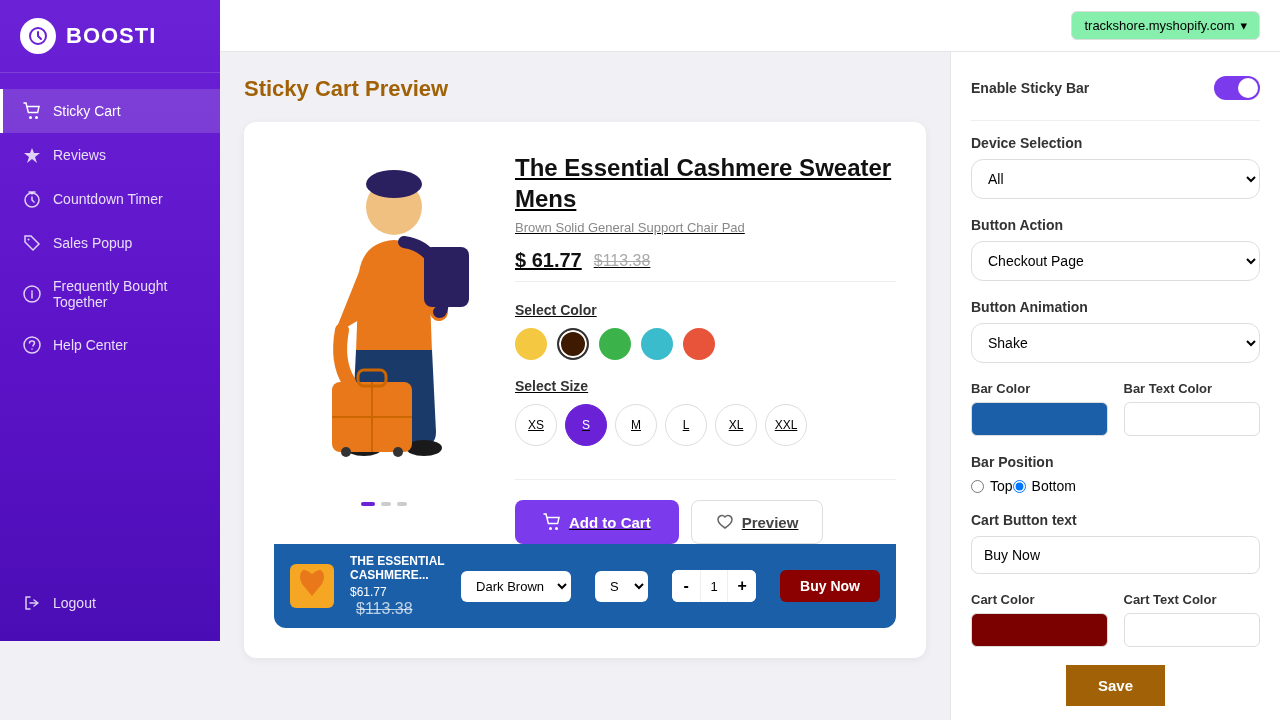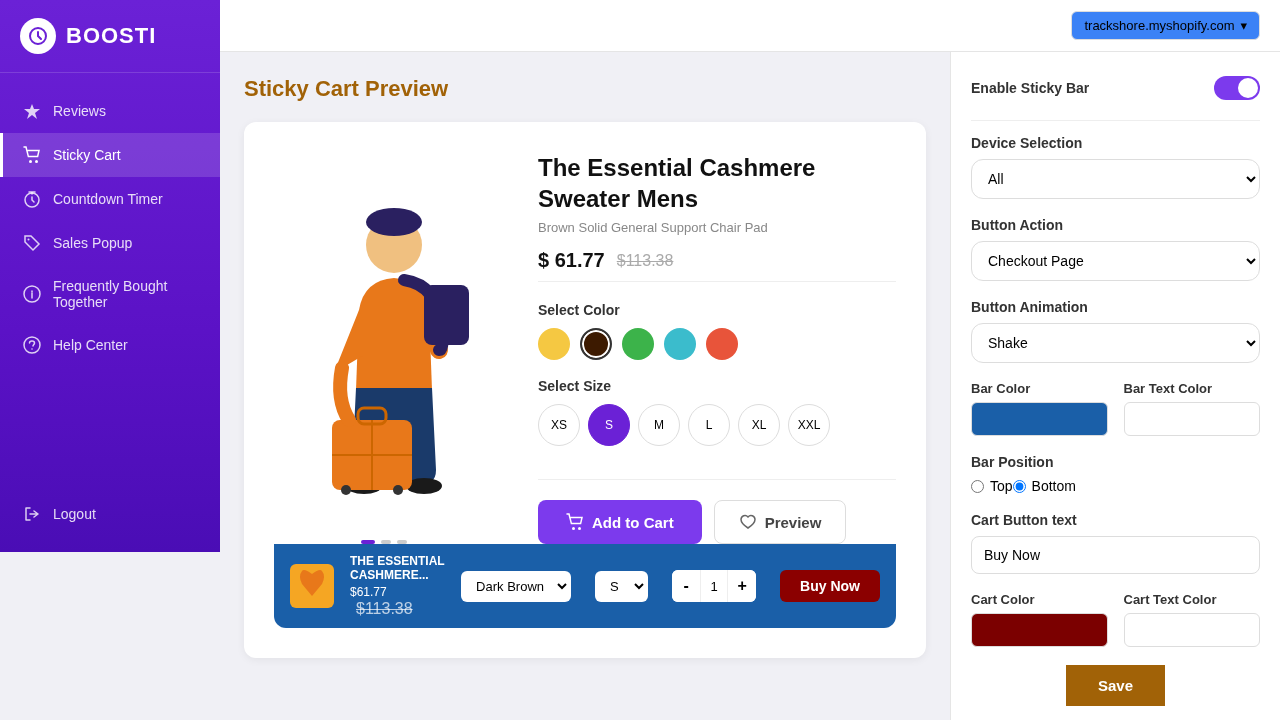--- a/index.html
+++ b/index.html
@@ -6,21 +6,21 @@
     body { font-family: -apple-system, BlinkMacSystemFont, 'Segoe UI', sans-serif; background: #f0f0f5; display: flex; height: 720px; overflow: hidden; }
 
     
     .sidebar {
       width: 220px;
       background: linear-gradient(180deg, #6b21d6 0%, #5b12c6 60%, #4a0db5 100%);
       display: flex;
       flex-direction: column;
       padding: 0;
       flex-shrink: 0;
-      height: 552px;
+      height: 641px;
     }
     .sidebar-logo {
       display: flex;
       align-items: center;
       gap: 10px;
       padding: 18px 20px;
       border-bottom: 1px solid rgba(255,255,255,0.15);
     }
     .logo-icon {
       width: 36px; height: 36px;
@@ -60,21 +60,21 @@
       background: white;
       height: 52px;
       display: flex;
       align-items: center;
       justify-content: flex-end;
       padding: 0 20px;
       border-bottom: 1px solid #e5e5e5;
     }
     .store-selector {
       display: flex; align-items: flex-start; gap: 6px;
-      background: #3b82f6;
+      background: #86efac;
       border: 1px solid #ddd;
       border-radius: 6px;
       padding: 6px 12px;
       font-size: 13px;
       cursor: pointer;
     }
 
     
     .content-area {
       display: flex;
@@ -95,22 +95,23 @@
       margin-bottom: 20px;
     }
     .preview-card {
       background: white;
       border-radius: 12px;
       padding: 30px;
       box-shadow: 0 2px 8px rgba(0,0,0,0.06);
     }
     .product-area {
       display: flex;
-      gap: 44px;
-      align-items: flex-end;
+      gap: 21px;
+      align-items: flex-start;
+      text-decoration: underline;
     }
     .product-image-area {
       width: 220px;
       flex-shrink: 0;
       display: flex;
       flex-direction: column;
       align-items: center;
     }
     .product-figure {
       width: 200px;
@@ -383,34 +384,34 @@
     <div class="logo-icon">
       <svg width="20" height="20" viewBox="0 0 20 20" fill="none">
         <circle cx="10" cy="10" r="8" stroke="#6b21d6" stroke-width="2" fill="white"></circle>
         <path d="M10 6 L10 10 L13 13" stroke="#6b21d6" stroke-width="2" stroke-linecap="round"></path>
       </svg>
     </div>
     <span class="logo-text">BOOSTI</span>
   </div>
   <nav class="sidebar-nav">
 
-    <div class="nav-item">
-      <svg class="nav-icon" viewBox="0 0 18 18" fill="none">
-        <polygon points="9,2 11,7 17,7 12,11 14,17 9,13 4,17 6,11 1,7 7,7" fill="rgba(255,255,255,0.8)"></polygon>
-      </svg>
-      <span>Reviews</span>
-    </div>
-
     <div class="nav-item active">
       <svg class="nav-icon" viewBox="0 0 18 18" fill="none">
         <path d="M1 1h2l2.4 9.6h9.2l1.4-6H5" stroke="white" stroke-width="1.5" stroke-linecap="round"></path>
         <circle cx="7.5" cy="15.5" r="1.5" fill="white"></circle>
         <circle cx="13.5" cy="15.5" r="1.5" fill="white"></circle>
       </svg>
       <span>Sticky Cart</span>
+    </div>
+
+    <div class="nav-item">
+      <svg class="nav-icon" viewBox="0 0 18 18" fill="none">
+        <polygon points="9,2 11,7 17,7 12,11 14,17 9,13 4,17 6,11 1,7 7,7" fill="rgba(255,255,255,0.8)"></polygon>
+      </svg>
+      <span>Reviews</span>
     </div>
 
     <div class="nav-item">
       <svg class="nav-icon" viewBox="0 0 18 18" fill="none">
         <circle cx="9" cy="10" r="7" stroke="rgba(255,255,255,0.8)" stroke-width="1.5"></circle>
         <path d="M9 7v3l2 2" stroke="rgba(255,255,255,0.8)" stroke-width="1.5" stroke-linecap="round"></path>
         <path d="M6 2h6M9 2v2" stroke="rgba(255,255,255,0.8)" stroke-width="1.5" stroke-linecap="round"></path>
       </svg>
       <span>Countdown Timer</span>
     </div>

